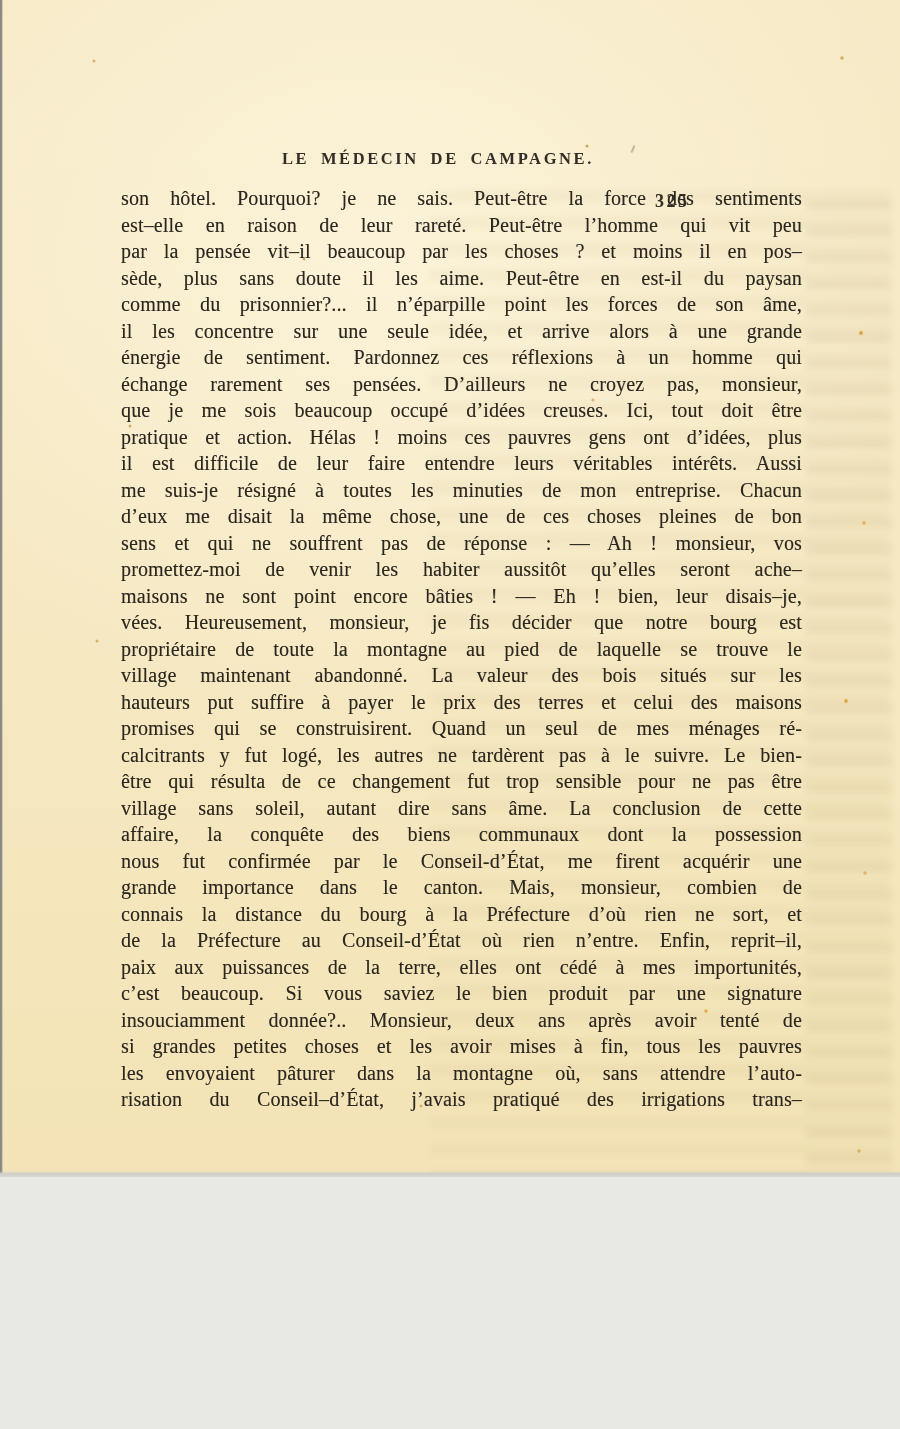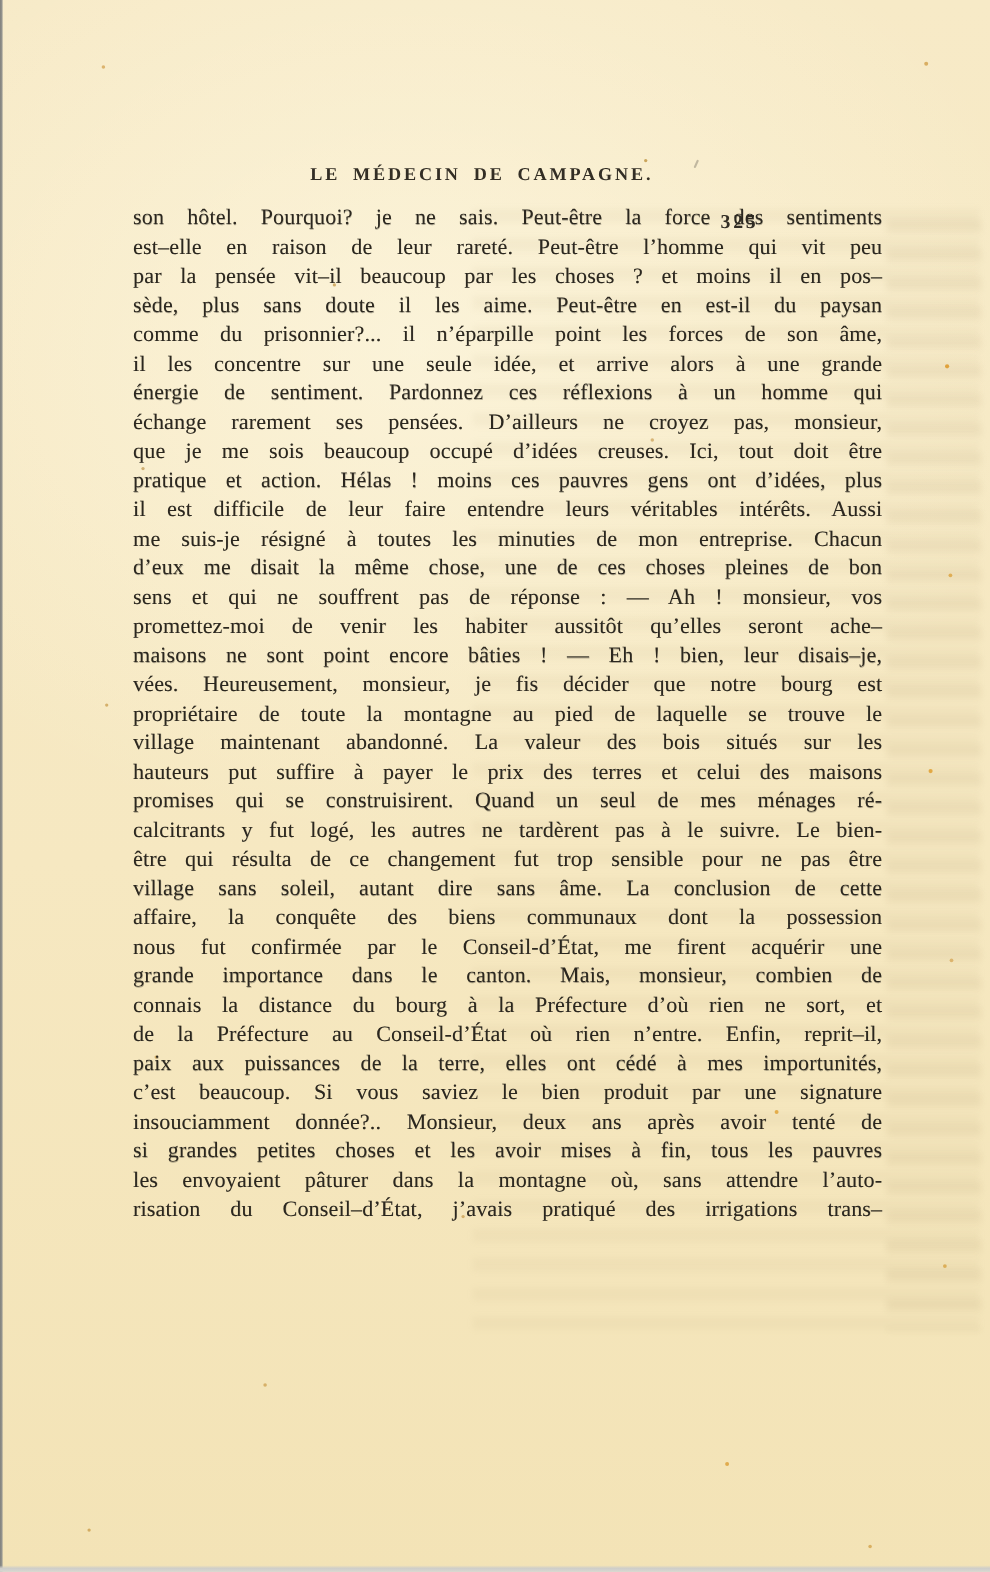--- a/index.html
+++ b/index.html
@@ -6,21 +6,21 @@
     --paper: #f6e9c3;
     --ink: #2b271f;
     --edge-left: #94948f;
     --edge-bottom: #d8d7d2;
   }
   * { margin: 0; padding: 0; box-sizing: border-box; }
   html, body { width: 900px; background: #e8e8e4; }
   .page {
     position: relative;
     width: 900px;
-    height: 1429px;
+    height: 1177px;
     overflow: hidden;
     font-family: "Liberation Serif", "DejaVu Serif", serif;
     color: var(--ink);
     background:
       radial-gradient(ellipse 900px 700px at 42% 22%, rgba(255,251,233,0.55), rgba(255,251,233,0) 65%),
       linear-gradient(180deg, #f7eac7 0%, #f6e8c1 55%, #f3e3b6 100%);
     background-color: var(--paper);
   }
   
   .edge-left {

